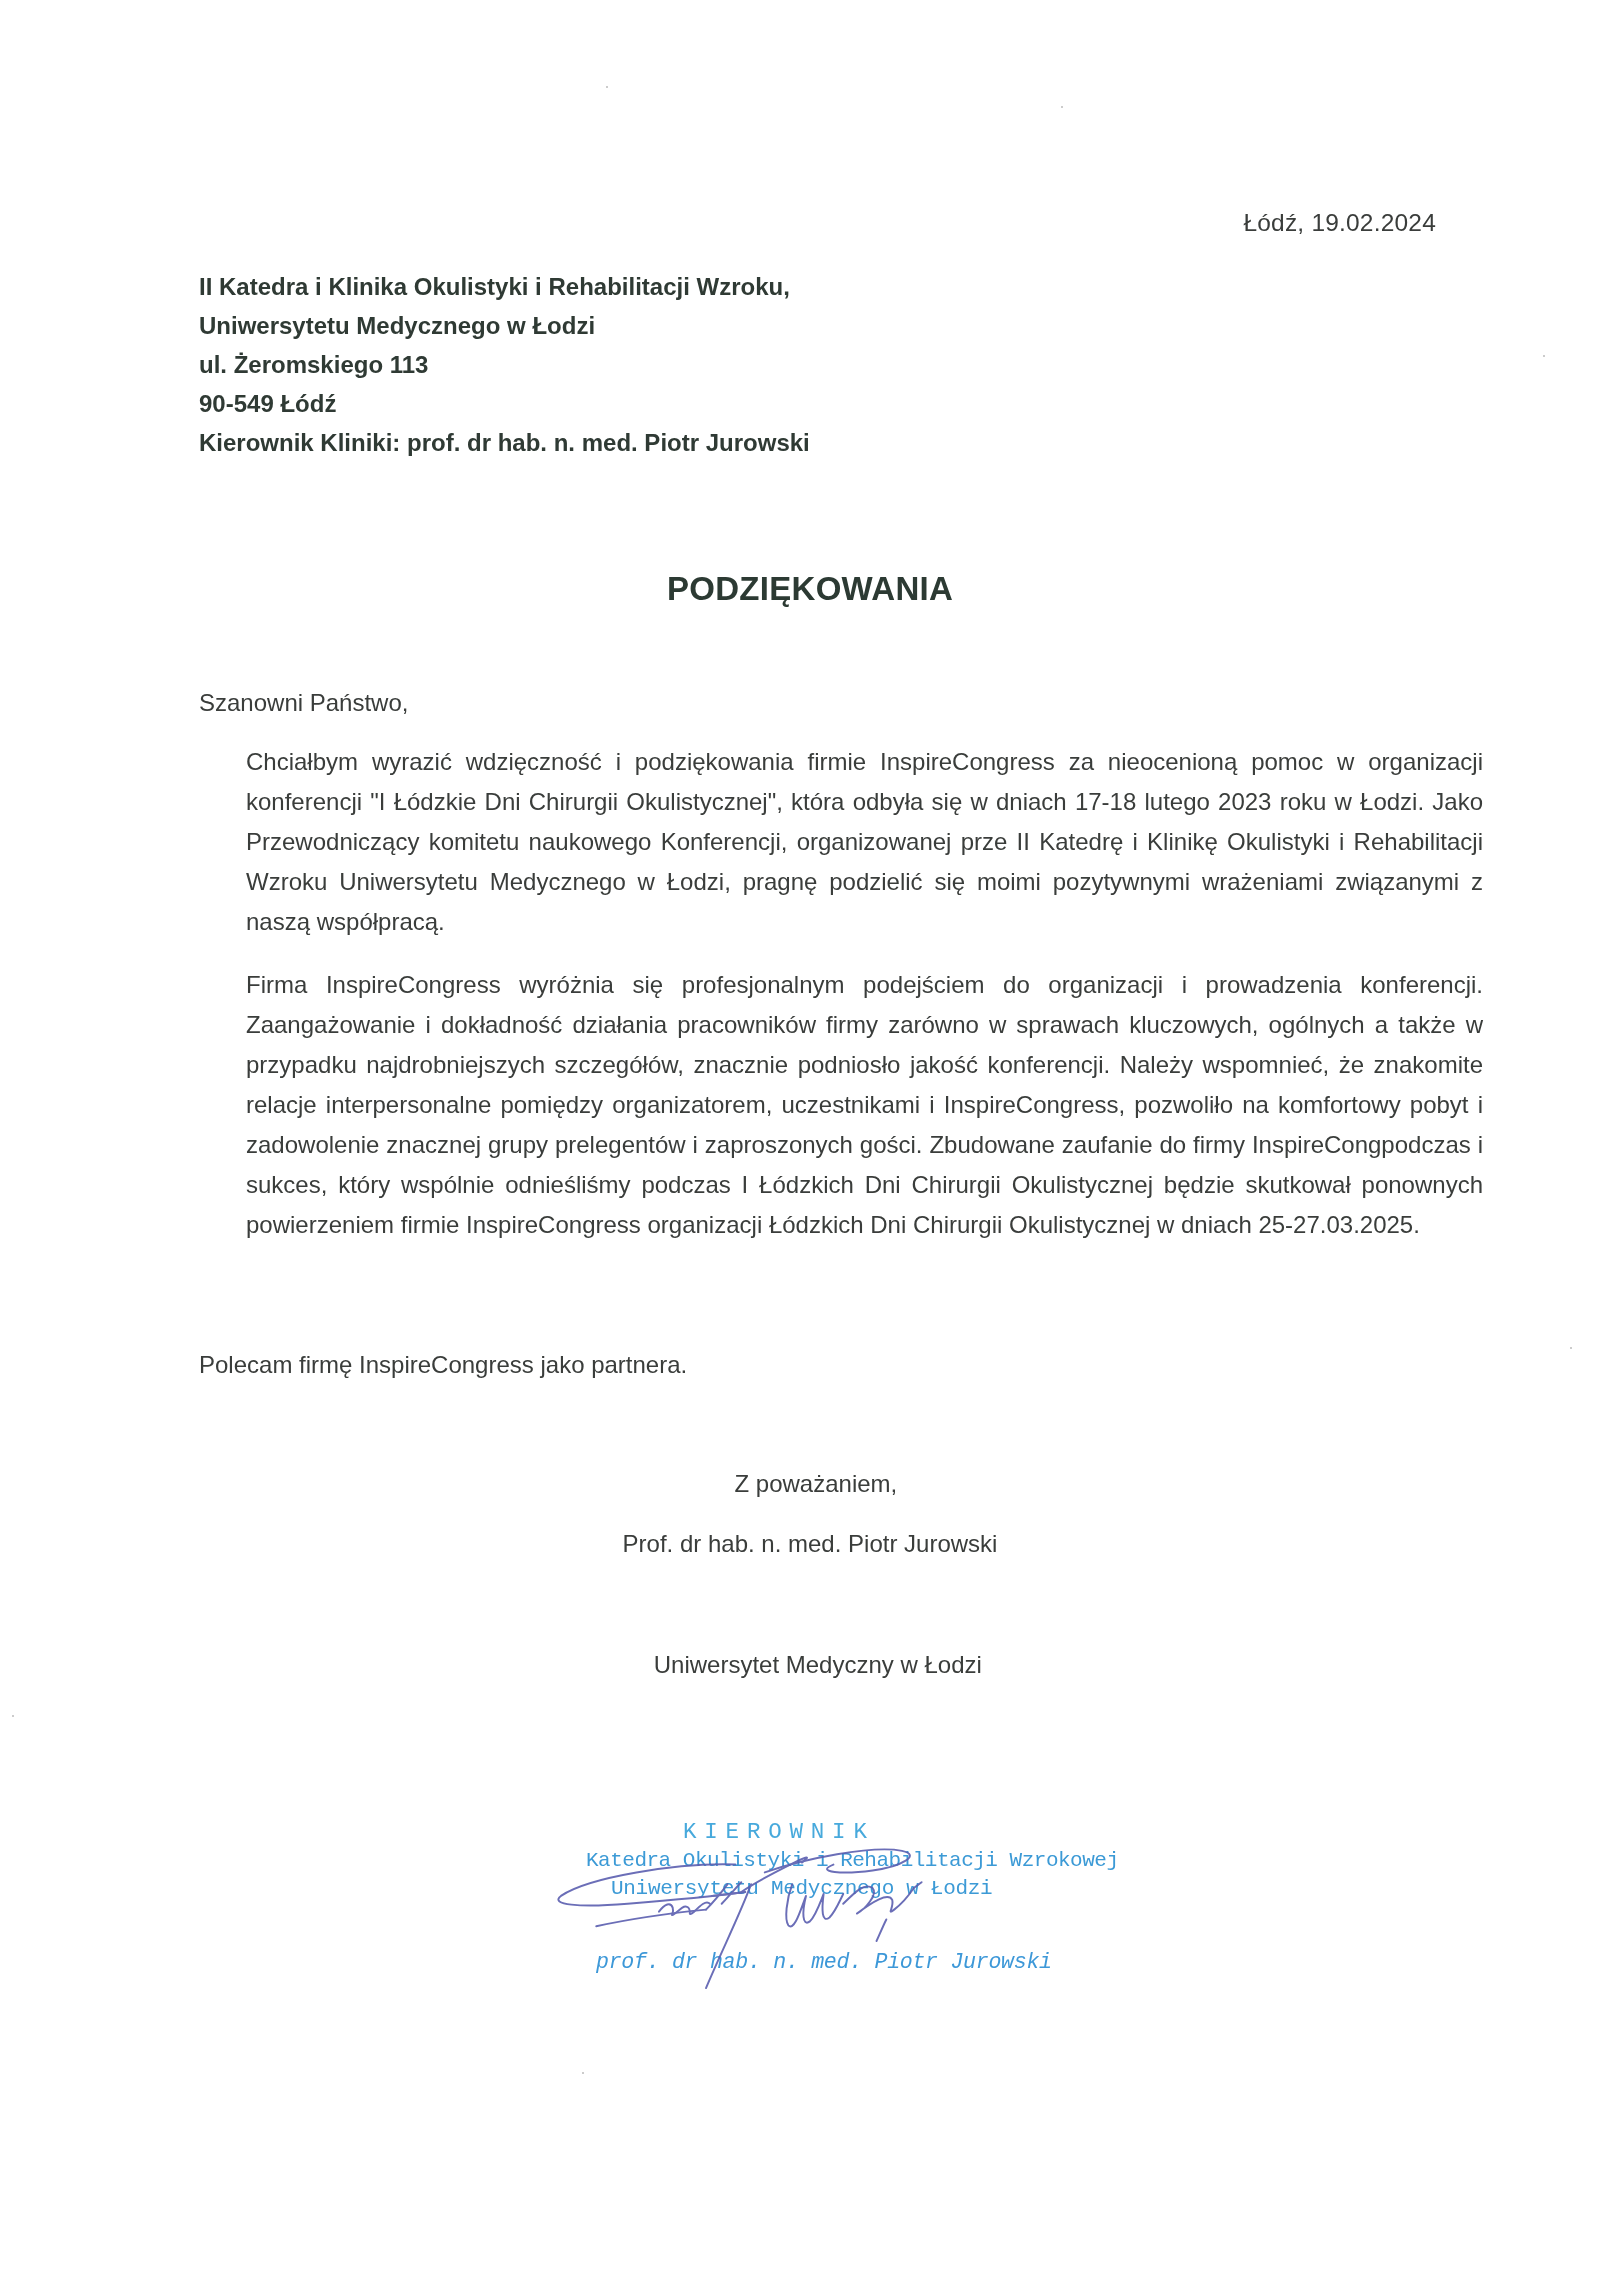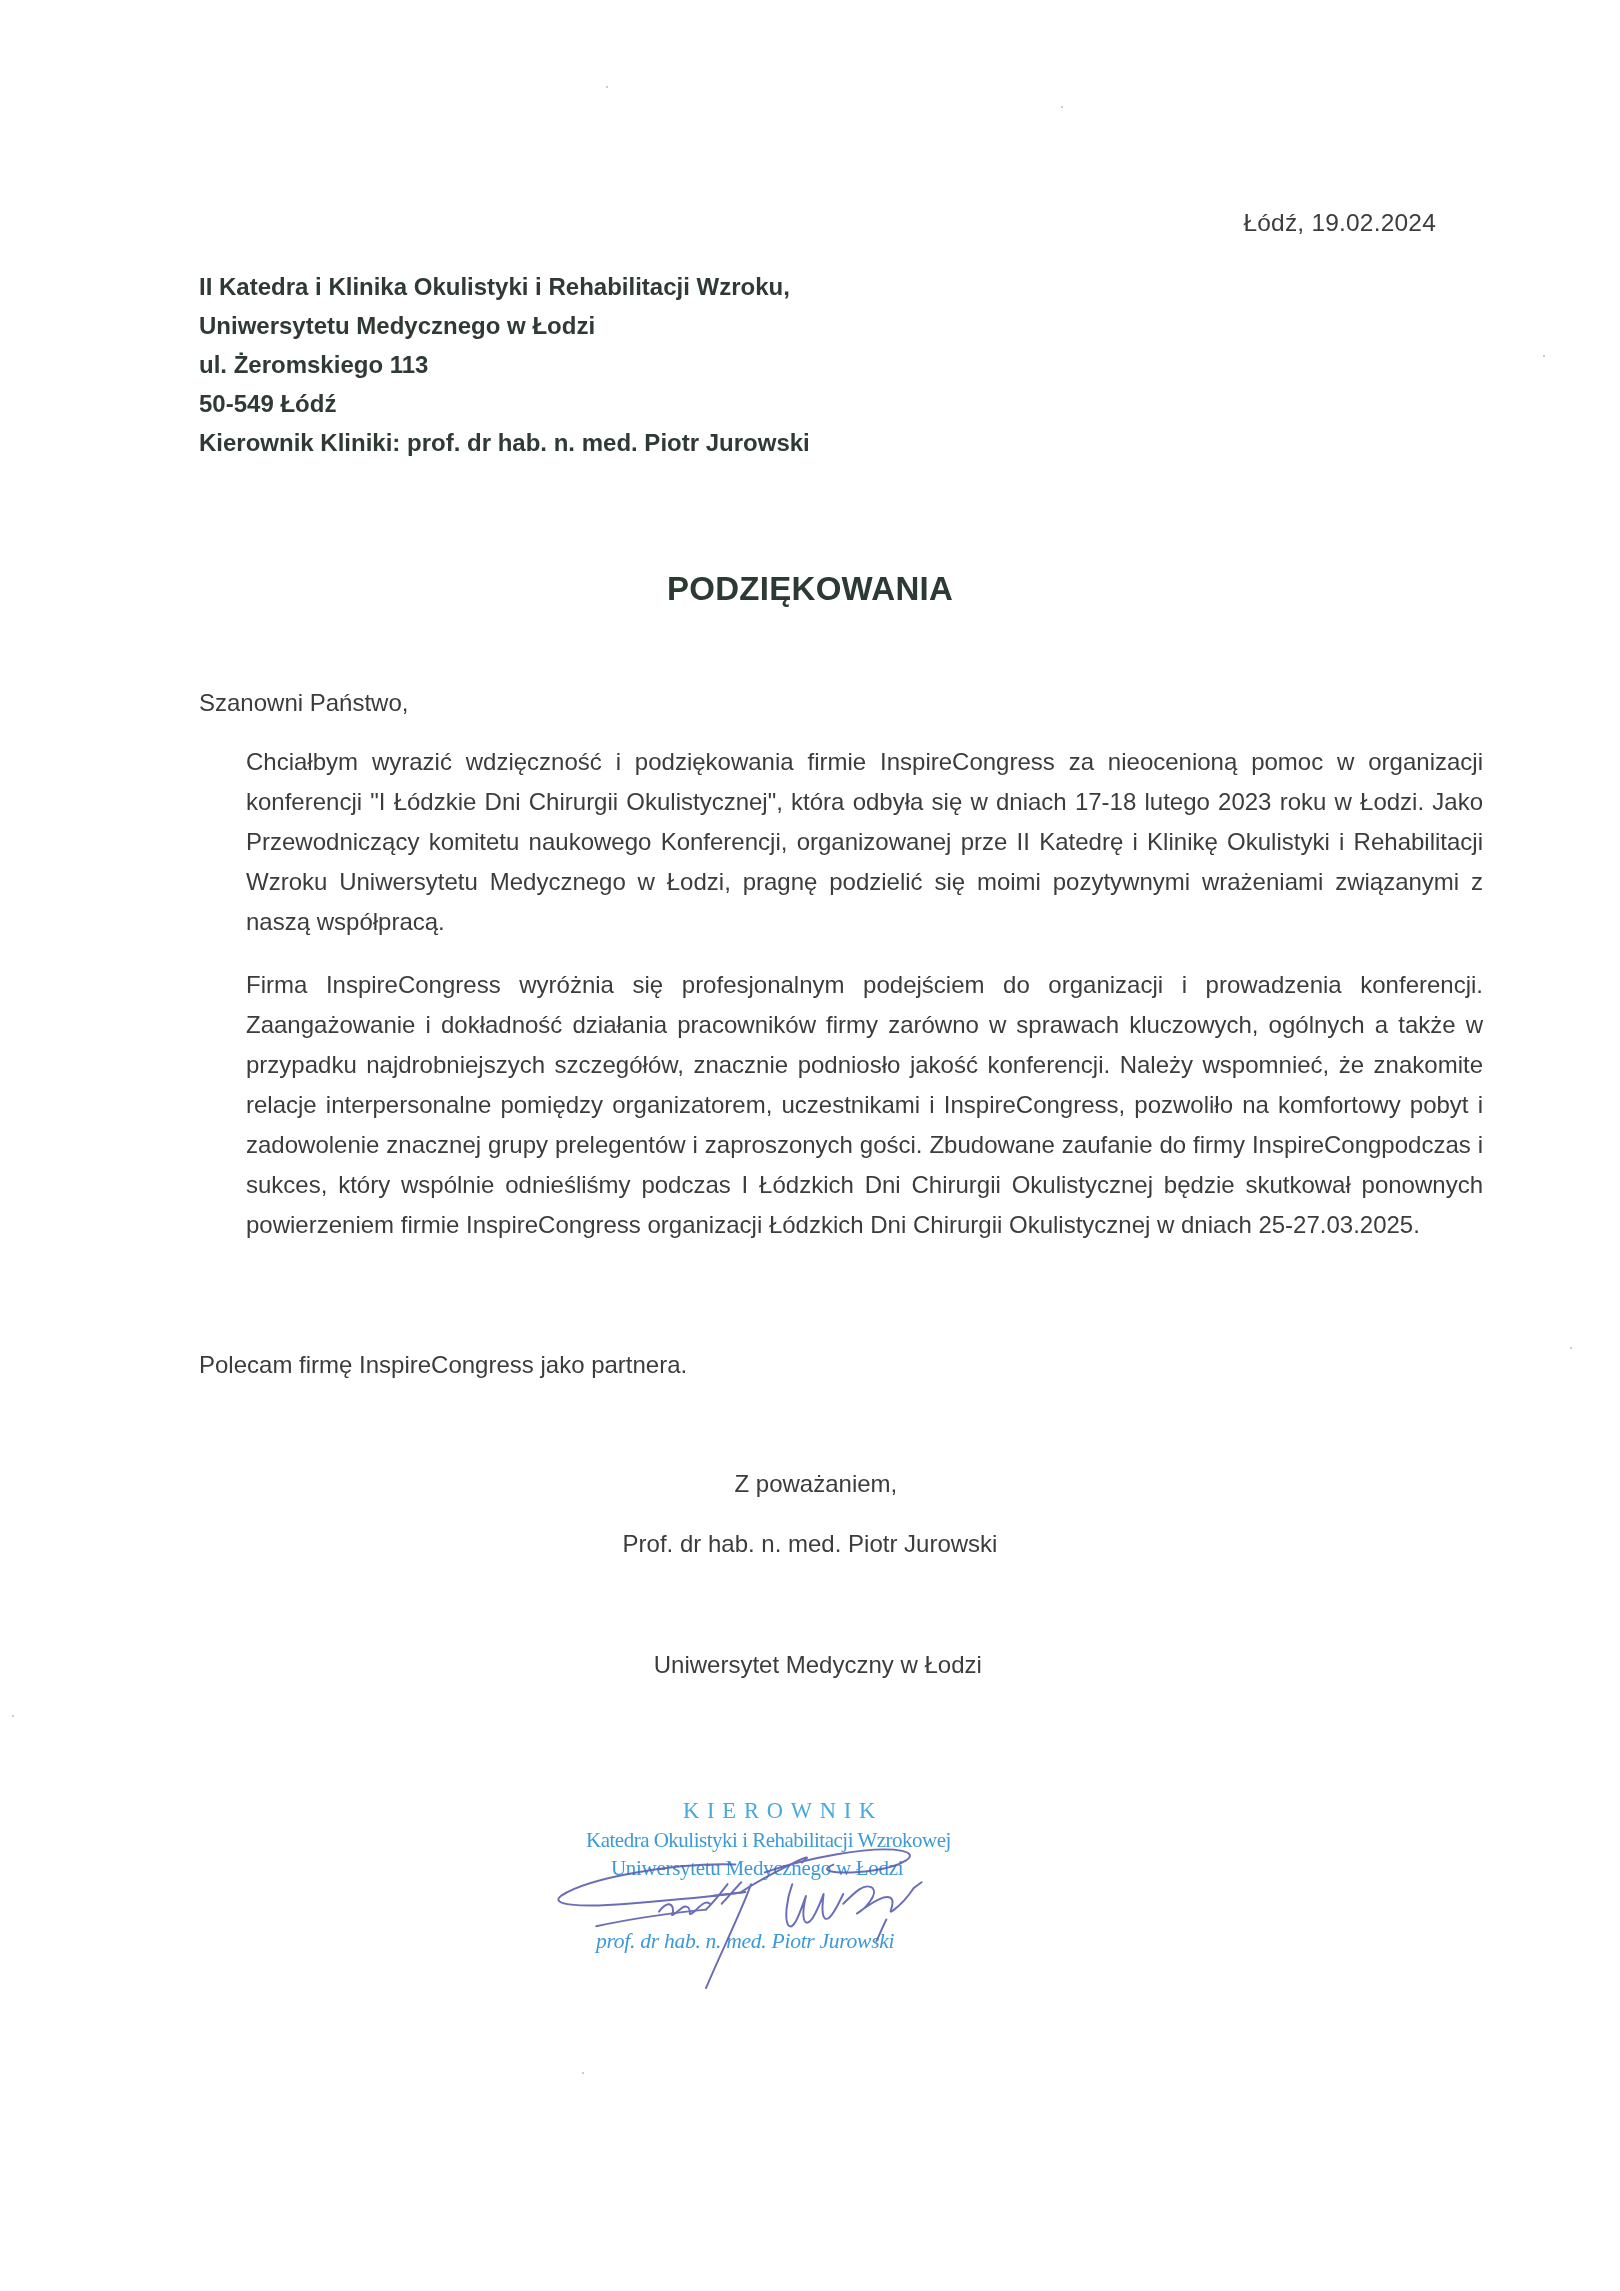--- a/index.html
+++ b/index.html
@@ -84,22 +84,23 @@
     .stamp {
       position: absolute;
       left: 549px;
       top: 1794px;
       width: 510px;
       height: 196px;
     }
     .stamp-line {
       position: absolute;
       white-space: nowrap;
-      font-family: Liberation Serif, serif;
+      font-family: Liberation Mono, monospace;
       color: #3fa0d6;
+      margin-top: 21px;
     }
     .stamp-head {
       left: 134px;
       top: 3.9px;
       font-size: 22.5px;
       letter-spacing: 7.8px;
       color: #47a9dc;
     }
     .stamp-l2 {
       left: 37px;
@@ -141,21 +142,21 @@
 <body>
 
 <div class="page">
 
   <div class="date">Łódź, 19.02.2024</div>
 
   <div class="address">
     <div>II Katedra i Klinika Okulistyki i Rehabilitacji Wzroku,</div>
     <div>Uniwersytetu Medycznego w Łodzi</div>
     <div>ul. Żeromskiego 113</div>
-    <div>50-549 Łódź</div>
+    <div>90-549 Łódź</div>
     <div>Kierownik Kliniki: prof. dr hab. n. med. Piotr Jurowski</div>
   </div>
 
   <div class="title">PODZIĘKOWANIA</div>
 
   <div class="body-text salutation">Szanowni Państwo,</div>
 
   <div class="body-text para1 justify">Chciałbym wyrazić wdzięczność i podziękowania firmie InspireCongress za nieocenioną pomoc w organizacji konferencji "I Łódzkie Dni Chirurgii Okulistycznej", która odbyła się w dniach 17-18 lutego 2023 roku w Łodzi. Jako Przewodniczący komitetu naukowego Konferencji, organizowanej prze II Katedrę i Klinikę Okulistyki i Rehabilitacji Wzroku Uniwersytetu Medycznego w Łodzi, pragnę podzielić się moimi pozytywnymi wrażeniami związanymi z naszą współpracą.</div>
 
   <div class="body-text para2 justify">Firma InspireCongress wyróżnia się profesjonalnym podejściem do organizacji i prowadzenia konferencji. Zaangażowanie i dokładność działania pracowników firmy zarówno w sprawach kluczowych, ogólnych a także w przypadku najdrobniejszych szczegółów, znacznie podniosło jakość konferencji. Należy wspomnieć, że znakomite relacje interpersonalne pomiędzy organizatorem, uczestnikami i InspireCongress, pozwoliło na komfortowy pobyt i zadowolenie znacznej grupy prelegentów i zaproszonych gości. Zbudowane zaufanie do firmy InspireCongpodczas i sukces, który wspólnie odnieśliśmy podczas I Łódzkich Dni Chirurgii Okulistycznej będzie skutkował ponownych powierzeniem firmie InspireCongress organizacji Łódzkich Dni Chirurgii Okulistycznej w dniach 25-27.03.2025.</div>

